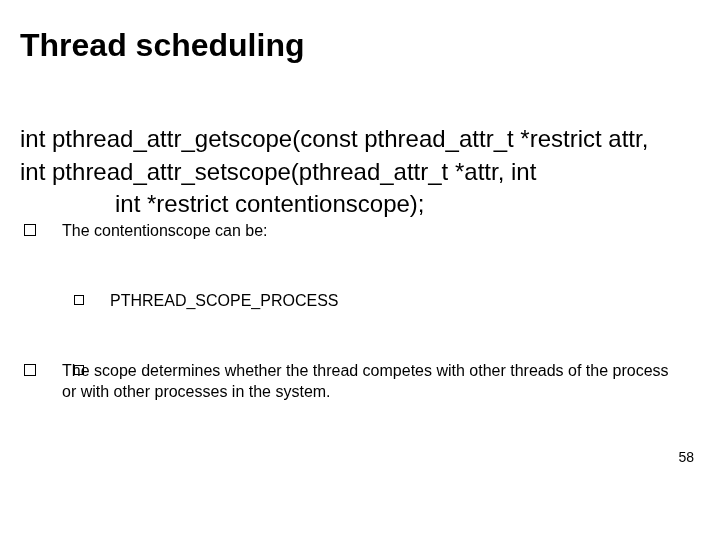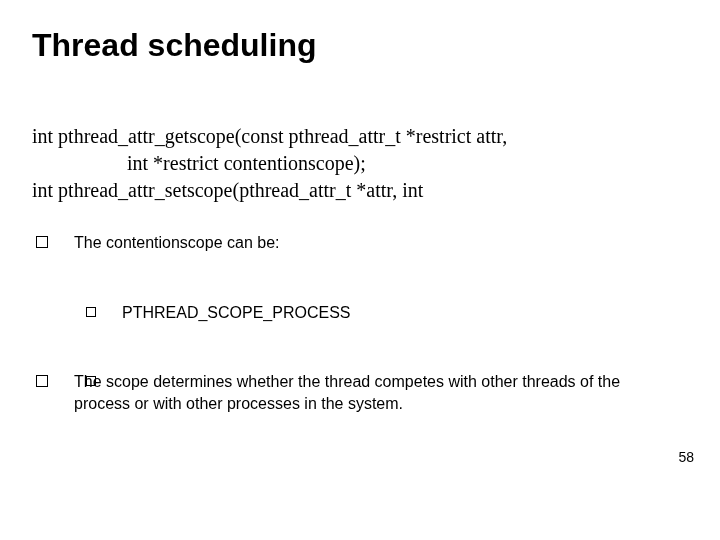--- a/index.html
+++ b/index.html
@@ -9,34 +9,32 @@
     height: 540px;
     background: #fff;
     font-family: Arial, Helvetica, sans-serif;
     color: #000;
     position: relative;
   }
   .slide {
     box-sizing: border-box;
     width: 720px;
     height: 485px;
-    padding: 28px 40px 0 32px;
+    padding: 28px 40px 0 20px;
     position: relative;
   }
   .title {
     font-size: 32px;
     font-weight: bold;
     margin: 0 0 60px 0;
     line-height: 1.1;
   }
   .prototypes {
-    font-size: 20px;
+    font-size: 24px;
     line-height: 1.35;
-    margin-bottom: 28px;
-    font-family: Liberation Serif, serif;
   }
   .proto-line {
     display: block;
   }
   .indent1 { padding-left: 95px; }
   .indent0b { padding-left: 50px; }
   .bullets {
     font-size: 16px;
     line-height: 1.35;
   }
@@ -80,22 +78,22 @@
 </style>
 </head>
 <body>
 
 <div class="slide">
 
   <h1 class="title">Thread scheduling</h1>
 
   <div class="prototypes">
     <span class="proto-line">int pthread_attr_getscope(const pthread_attr_t *restrict attr,</span>
+    <span class="proto-line">int pthread_attr_setscope(pthread_attr_t *attr, int</span>
     <span class="proto-line indent1">int *restrict contentionscope);</span>
-    <span class="proto-line">int pthread_attr_setscope(pthread_attr_t *attr, int</span>
   </div>
 
   <div class="bullets">
     <div class="bul">
       <span class="mk"></span>
       <span>The contentionscope can be:</span>
     </div>
     <div class="sub">
       <span class="mk"></span>
       <span>PTHREAD_SCOPE_PROCESS</span>

